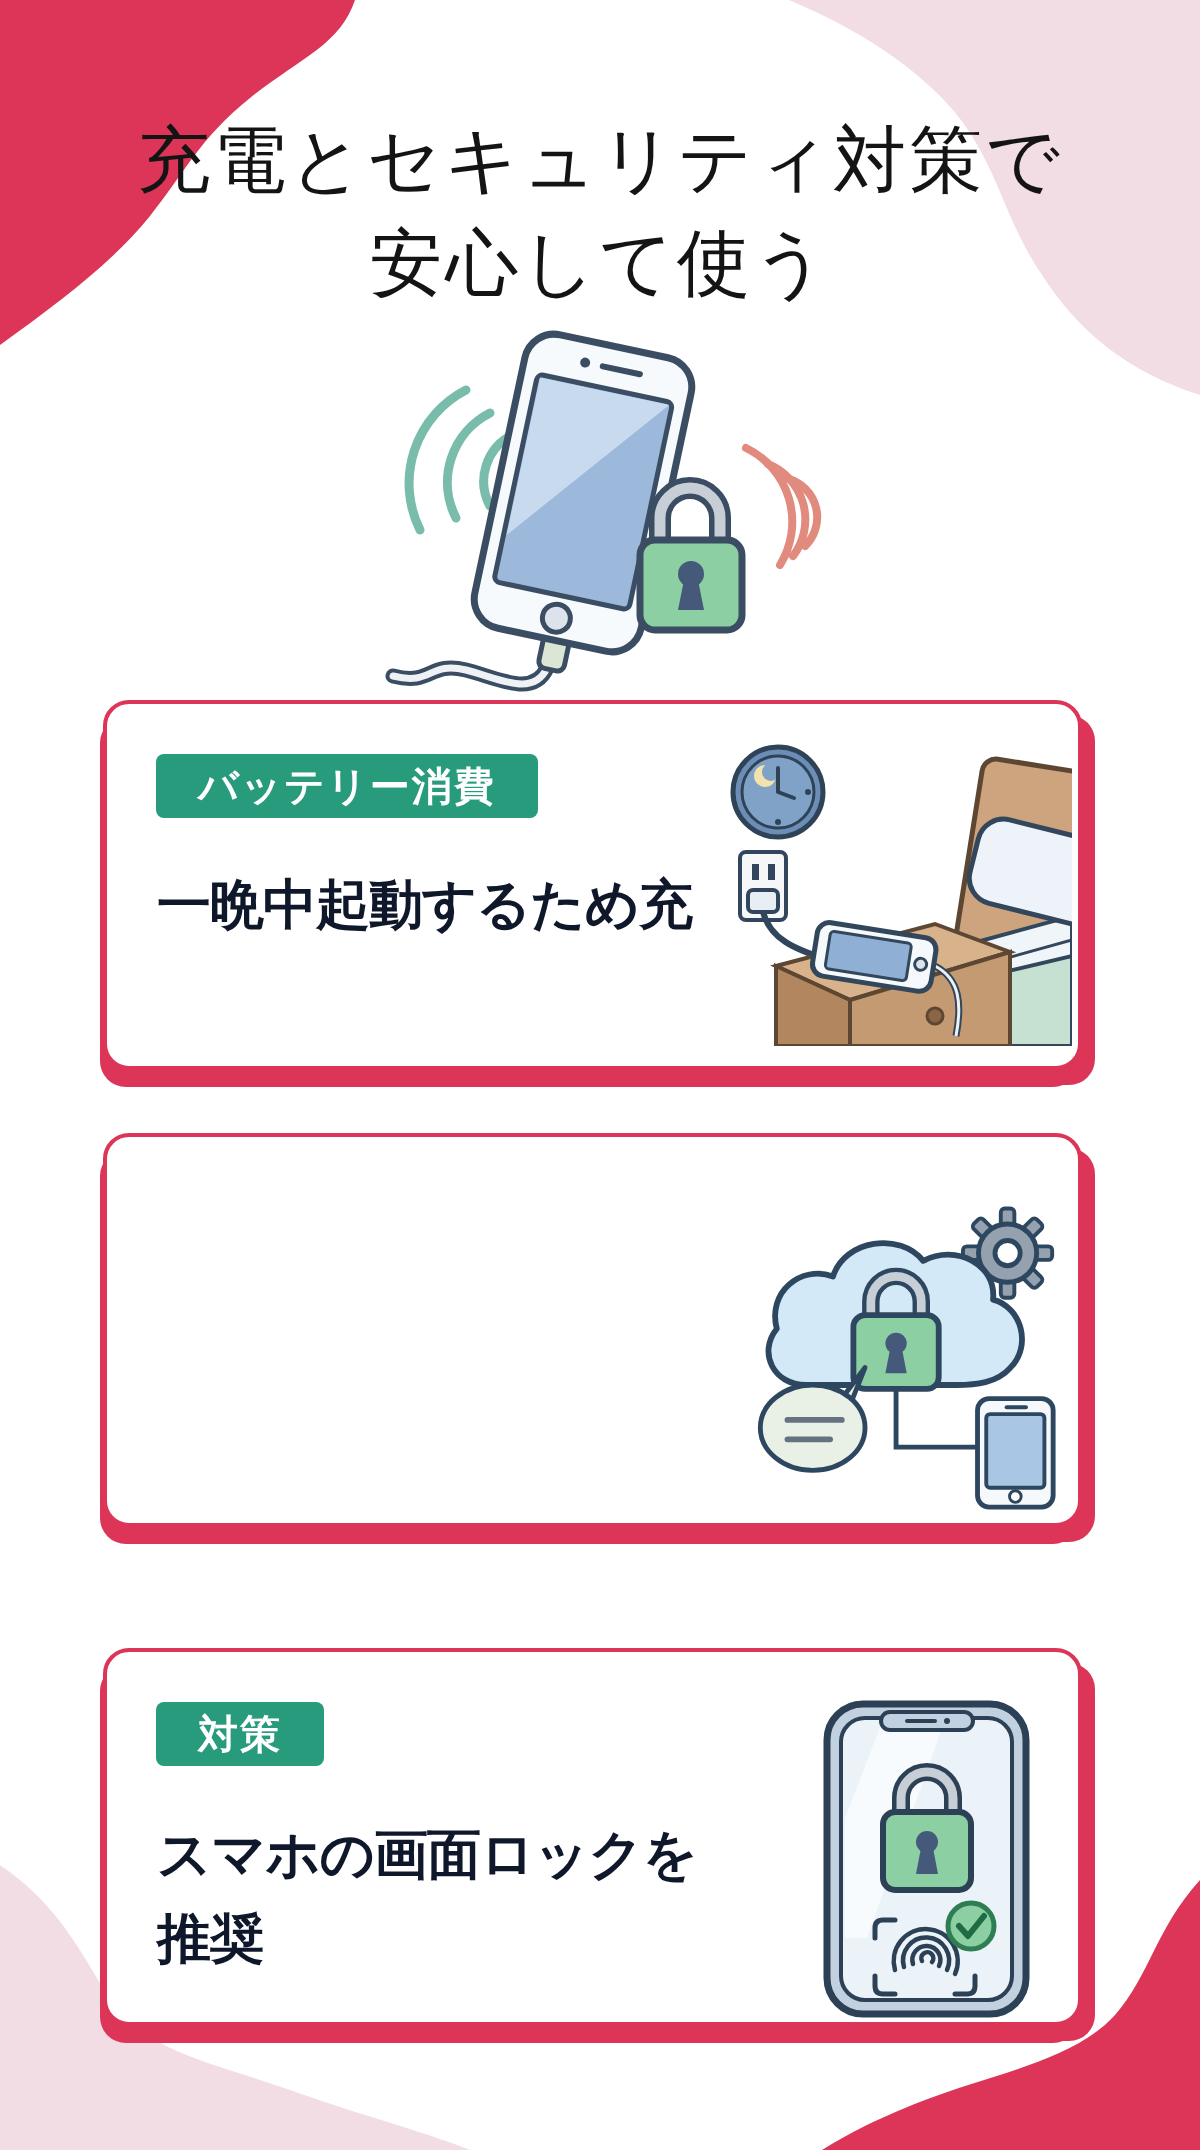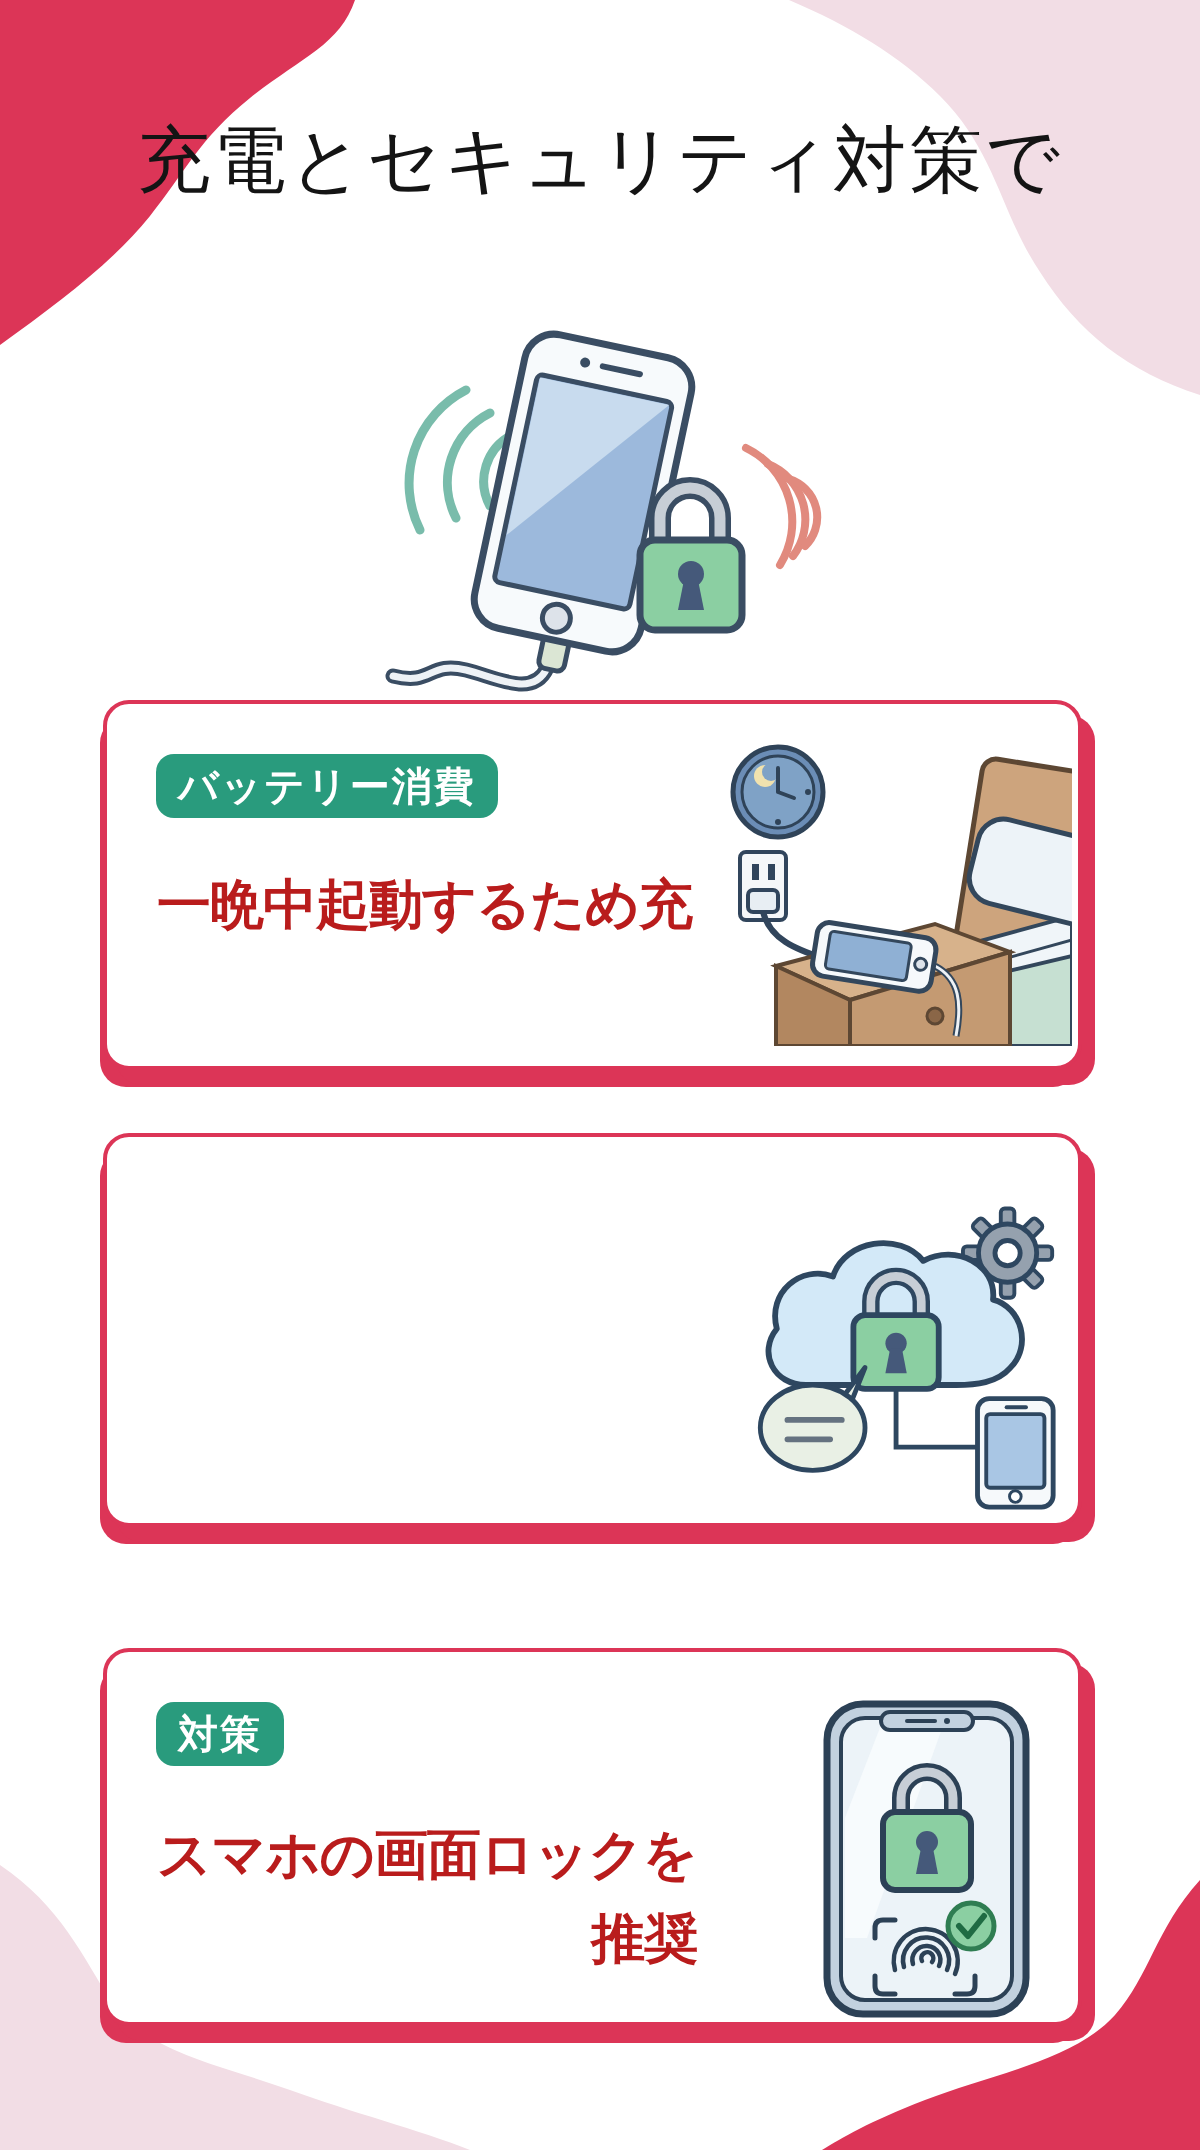--- a/index.html
+++ b/index.html
@@ -20,26 +20,26 @@
     position:absolute;left:103px;width:971px;z-index:2;
     background:#ffffff;border:4px solid #dc3557;border-radius:26px;
     box-shadow:13px 15px 0 #dc3557,-3px 17px 0 #dc3557;
   }
   .card1{top:700px;height:362px;}
   .card2{top:1133px;height:386px;}
   .card3{top:1648px;height:370px;}
   .badge{
     position:absolute;left:49px;top:50px;display:inline-block;
     background:#299b7d;color:#ffffff;font-weight:800;
-    font-size:40px;line-height:48px;padding:8px 22px;border-radius:18px;
+    font-size:40px;line-height:48px;padding:8px 42px;border-radius:8px;
     letter-spacing:2px;
   }
   .cardtext{
-    position:absolute;left:50px;color:#b91c1c;font-weight:900;
-    font-size:54px;line-height:84px;letter-spacing:-1px;white-space:nowrap;text-align:right;
+    position:absolute;left:50px;color:#0f172a;font-weight:900;
+    font-size:54px;line-height:84px;letter-spacing:-1px;white-space:nowrap;
   }
   .card1 .cardtext{top:158px;}
   .card2 .cardtext{top:132px;}
   .card3 .cardtext{top:160px;}
   .illu{position:absolute;}
   .illu1{right:6px;top:30px;width:362px;height:312px;}
   .illu2{right:10px;top:56px;width:340px;height:320px;}
   .illu3{right:44px;top:46px;width:215px;height:322px;}
 </style>
 </head>
@@ -49,20 +49,21 @@
 
   <svg class="bg" viewBox="0 0 1200 2150" aria-hidden="true">
     <path fill="#dc3557" d="M0,0 L355,0 C340,45 300,58 250,98 C200,138 185,172 150,216 C115,260 60,302 0,345 Z"></path>
     <path fill="#f2dde5" d="M789,0 L1200,0 L1200,395 C1128,372 1078,332 1040,272 C1000,212 996,152 940,96 C900,56 850,26 789,0 Z"></path>
     <path fill="#f2dde5" d="M0,1865 C60,1905 85,1960 110,2000 C140,2050 220,2065 290,2090 C350,2112 420,2130 470,2150 L0,2150 Z"></path>
     <path fill="#dc3557" d="M1200,1880 C1155,1930 1150,1975 1115,2015 C1075,2060 990,2075 925,2100 C868,2122 842,2138 822,2150 L1200,2150 Z"></path>
   </svg>
 
   <h1 class="title">
     <span>充電とセキュリティ対策で</span>
+    <span>安心して使う</span>
   </h1>
 
   <svg class="hero" viewBox="0 0 480 375" aria-hidden="true">
     <g fill="none" stroke="#79bcab" stroke-width="9" stroke-linecap="round">
       <path d="M118,72 A105,105 0 0 0 72,212"></path>
       <path d="M142,95 A78,78 0 0 0 108,200"></path>
       <path d="M164,117 A52,52 0 0 0 142,188"></path>
     </g>
     <g>
       <path d="M199,350 C185,380 150,360 118,352 C80,343 85,368 45,358" fill="none" stroke="#3a4d63" stroke-width="15" stroke-linecap="round"></path>

